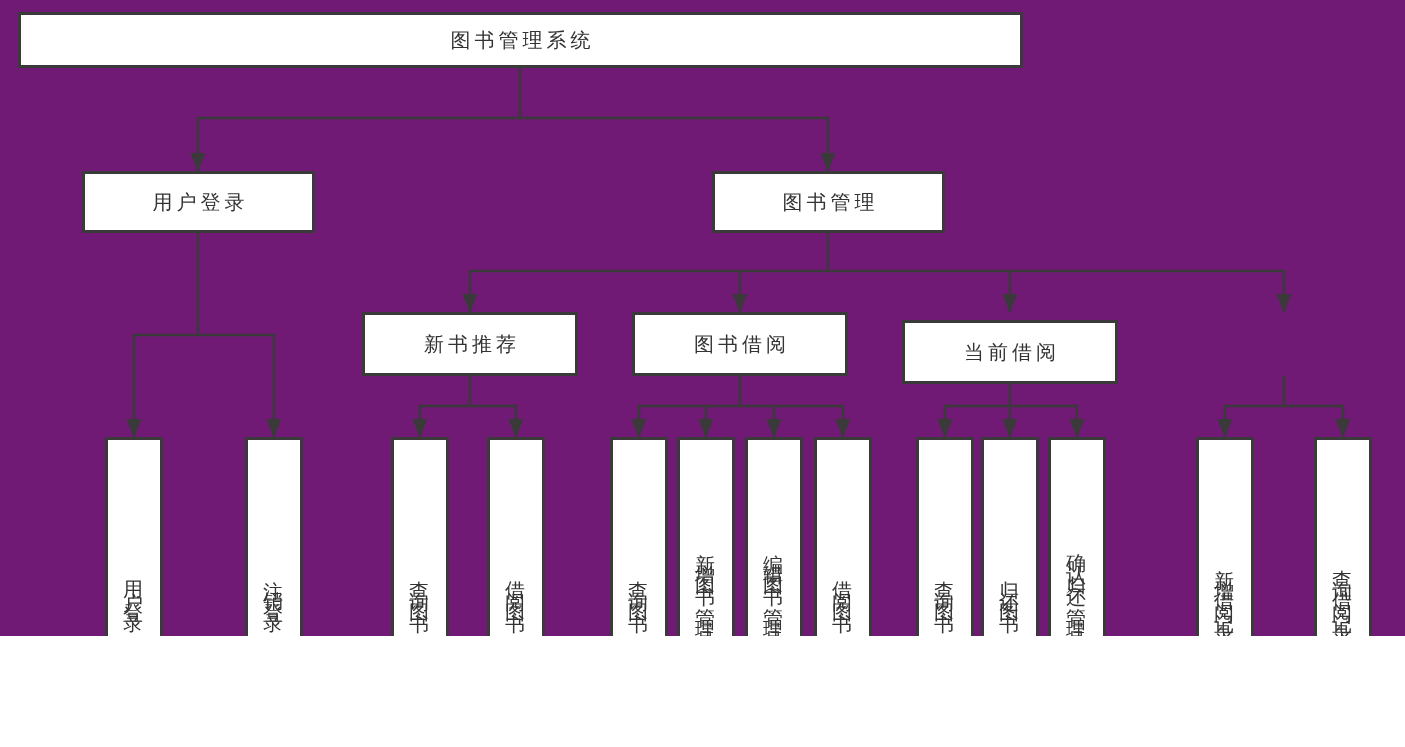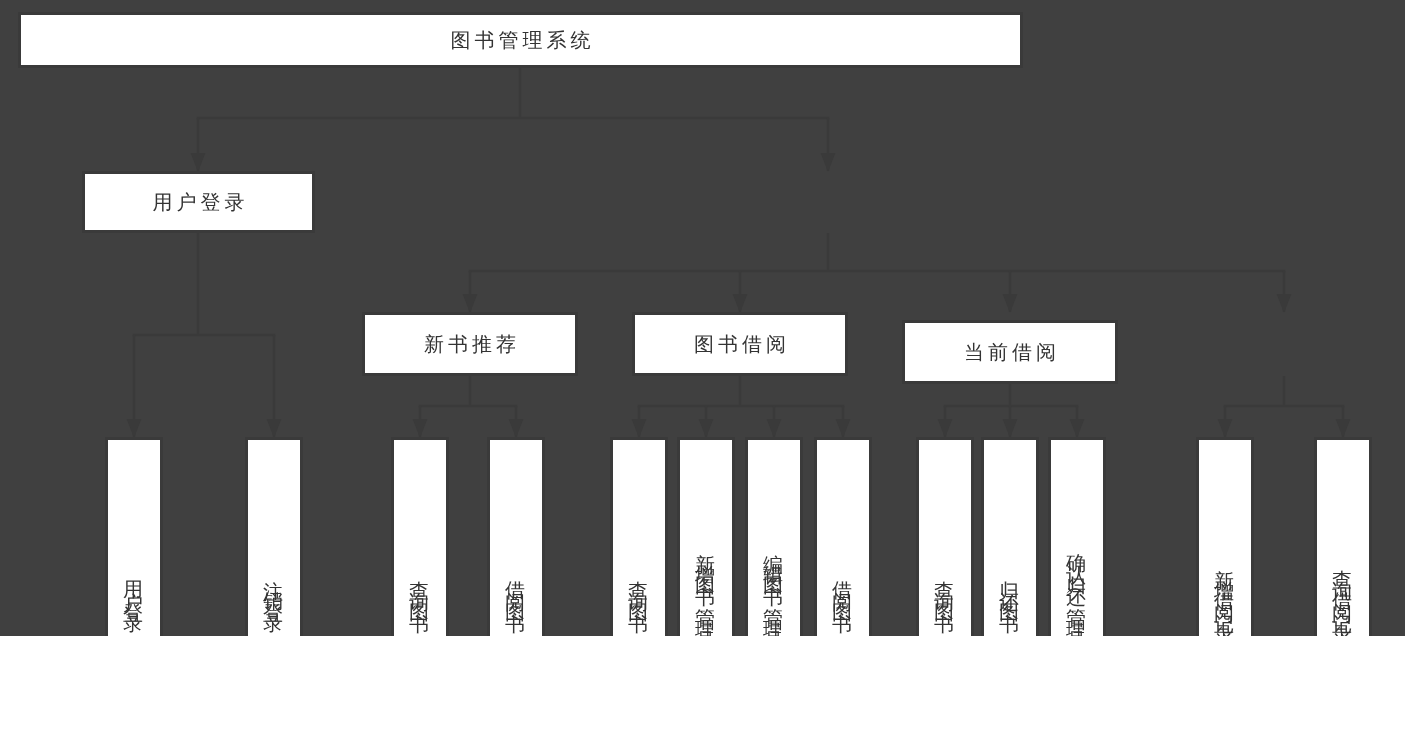--- a/index.html
+++ b/index.html
@@ -1,20 +1,20 @@
 <!DOCTYPE html>
 <html><head>
 <meta charset="utf-8">
 <style>
   html, body { margin: 0; padding: 0; background: #ffffff; }
   .canvas {
     position: relative;
     width: 1405px;
     height: 636px;
-    background: #404040;
+    background: #701a75;
     font-family: "Liberation Sans", sans-serif;
     overflow: hidden;
     text-align: right;
   }
   .connector-layer {
     position: absolute;
     left: 0; top: 0;
     width: 1405px; height: 747px;
   }
   .ln { stroke: #3a3a3a; stroke-width: 2.5; fill: none; }
@@ -89,20 +89,21 @@
     <path class="ln" d="M1077,406 V437" marker-end="url(#arw)"></path>
 
     <path class="ln" d="M1284,376 V406 M1223.75,406 H1344.25"></path>
     <path class="ln" d="M1225,406 V437" marker-end="url(#arw)"></path>
     <path class="ln" d="M1343,406 V437" marker-end="url(#arw)"></path>
   </svg>
 
   <div class="node hnode" style="left:18px; top:12px; width:1005px; height:56px;">图书管理系统</div>
 
   <div class="node hnode" style="left:82px; top:171px; width:233px; height:62px;">用户登录</div>
+  <div class="node hnode" style="left:712px; top:171px; width:233px; height:62px;">图书管理</div>
 
   <div class="node hnode" style="left:632px; top:312px; width:216px; height:64px;">图书借阅</div>
   <div class="node hnode" style="left:362px; top:312px; width:216px; height:64px;">新书推荐</div>
   <div class="node hnode" style="left:902px; top:320px; width:216px; height:64px;">当前借阅</div>
 
   <div class="node vnode" style="left:105px; top:437px; width:58px; height:300px;">用户登录</div>
   <div class="node vnode" style="left:245px; top:437px; width:58px; height:300px;">注销登录</div>
 
   <div class="node vnode" style="left:391px; top:437px; width:58px; height:300px;">查询图书</div>
   <div class="node vnode" style="left:487px; top:437px; width:58px; height:300px;">借阅图书</div>

